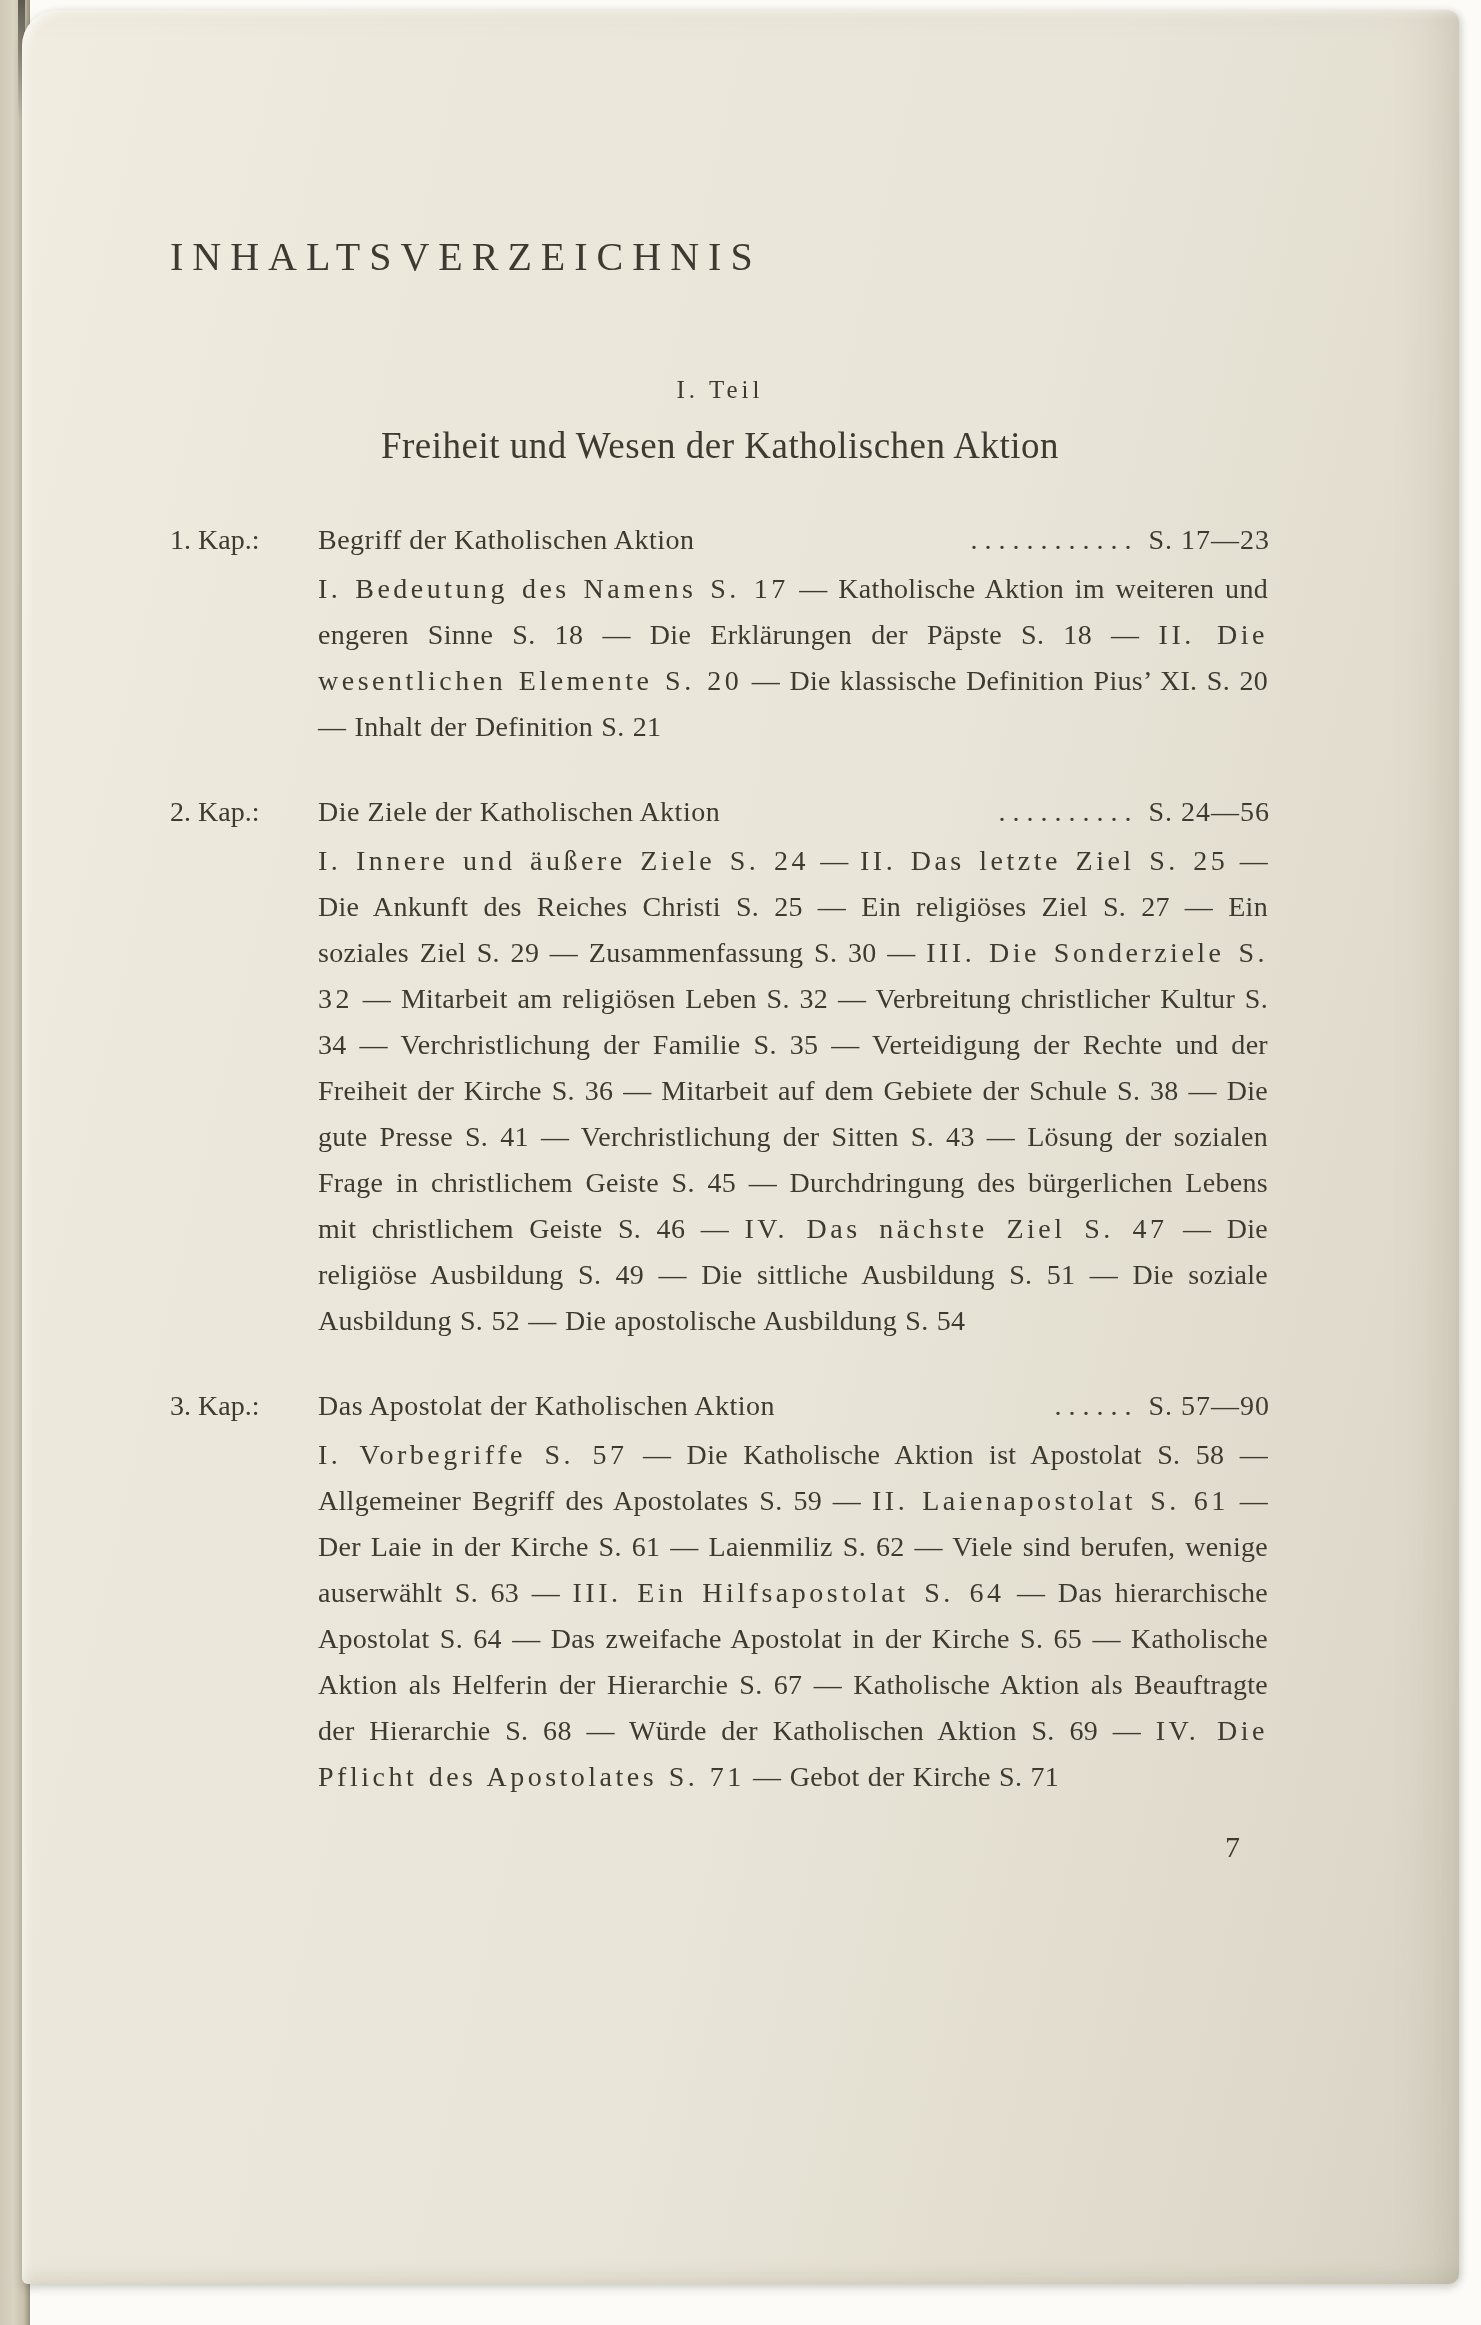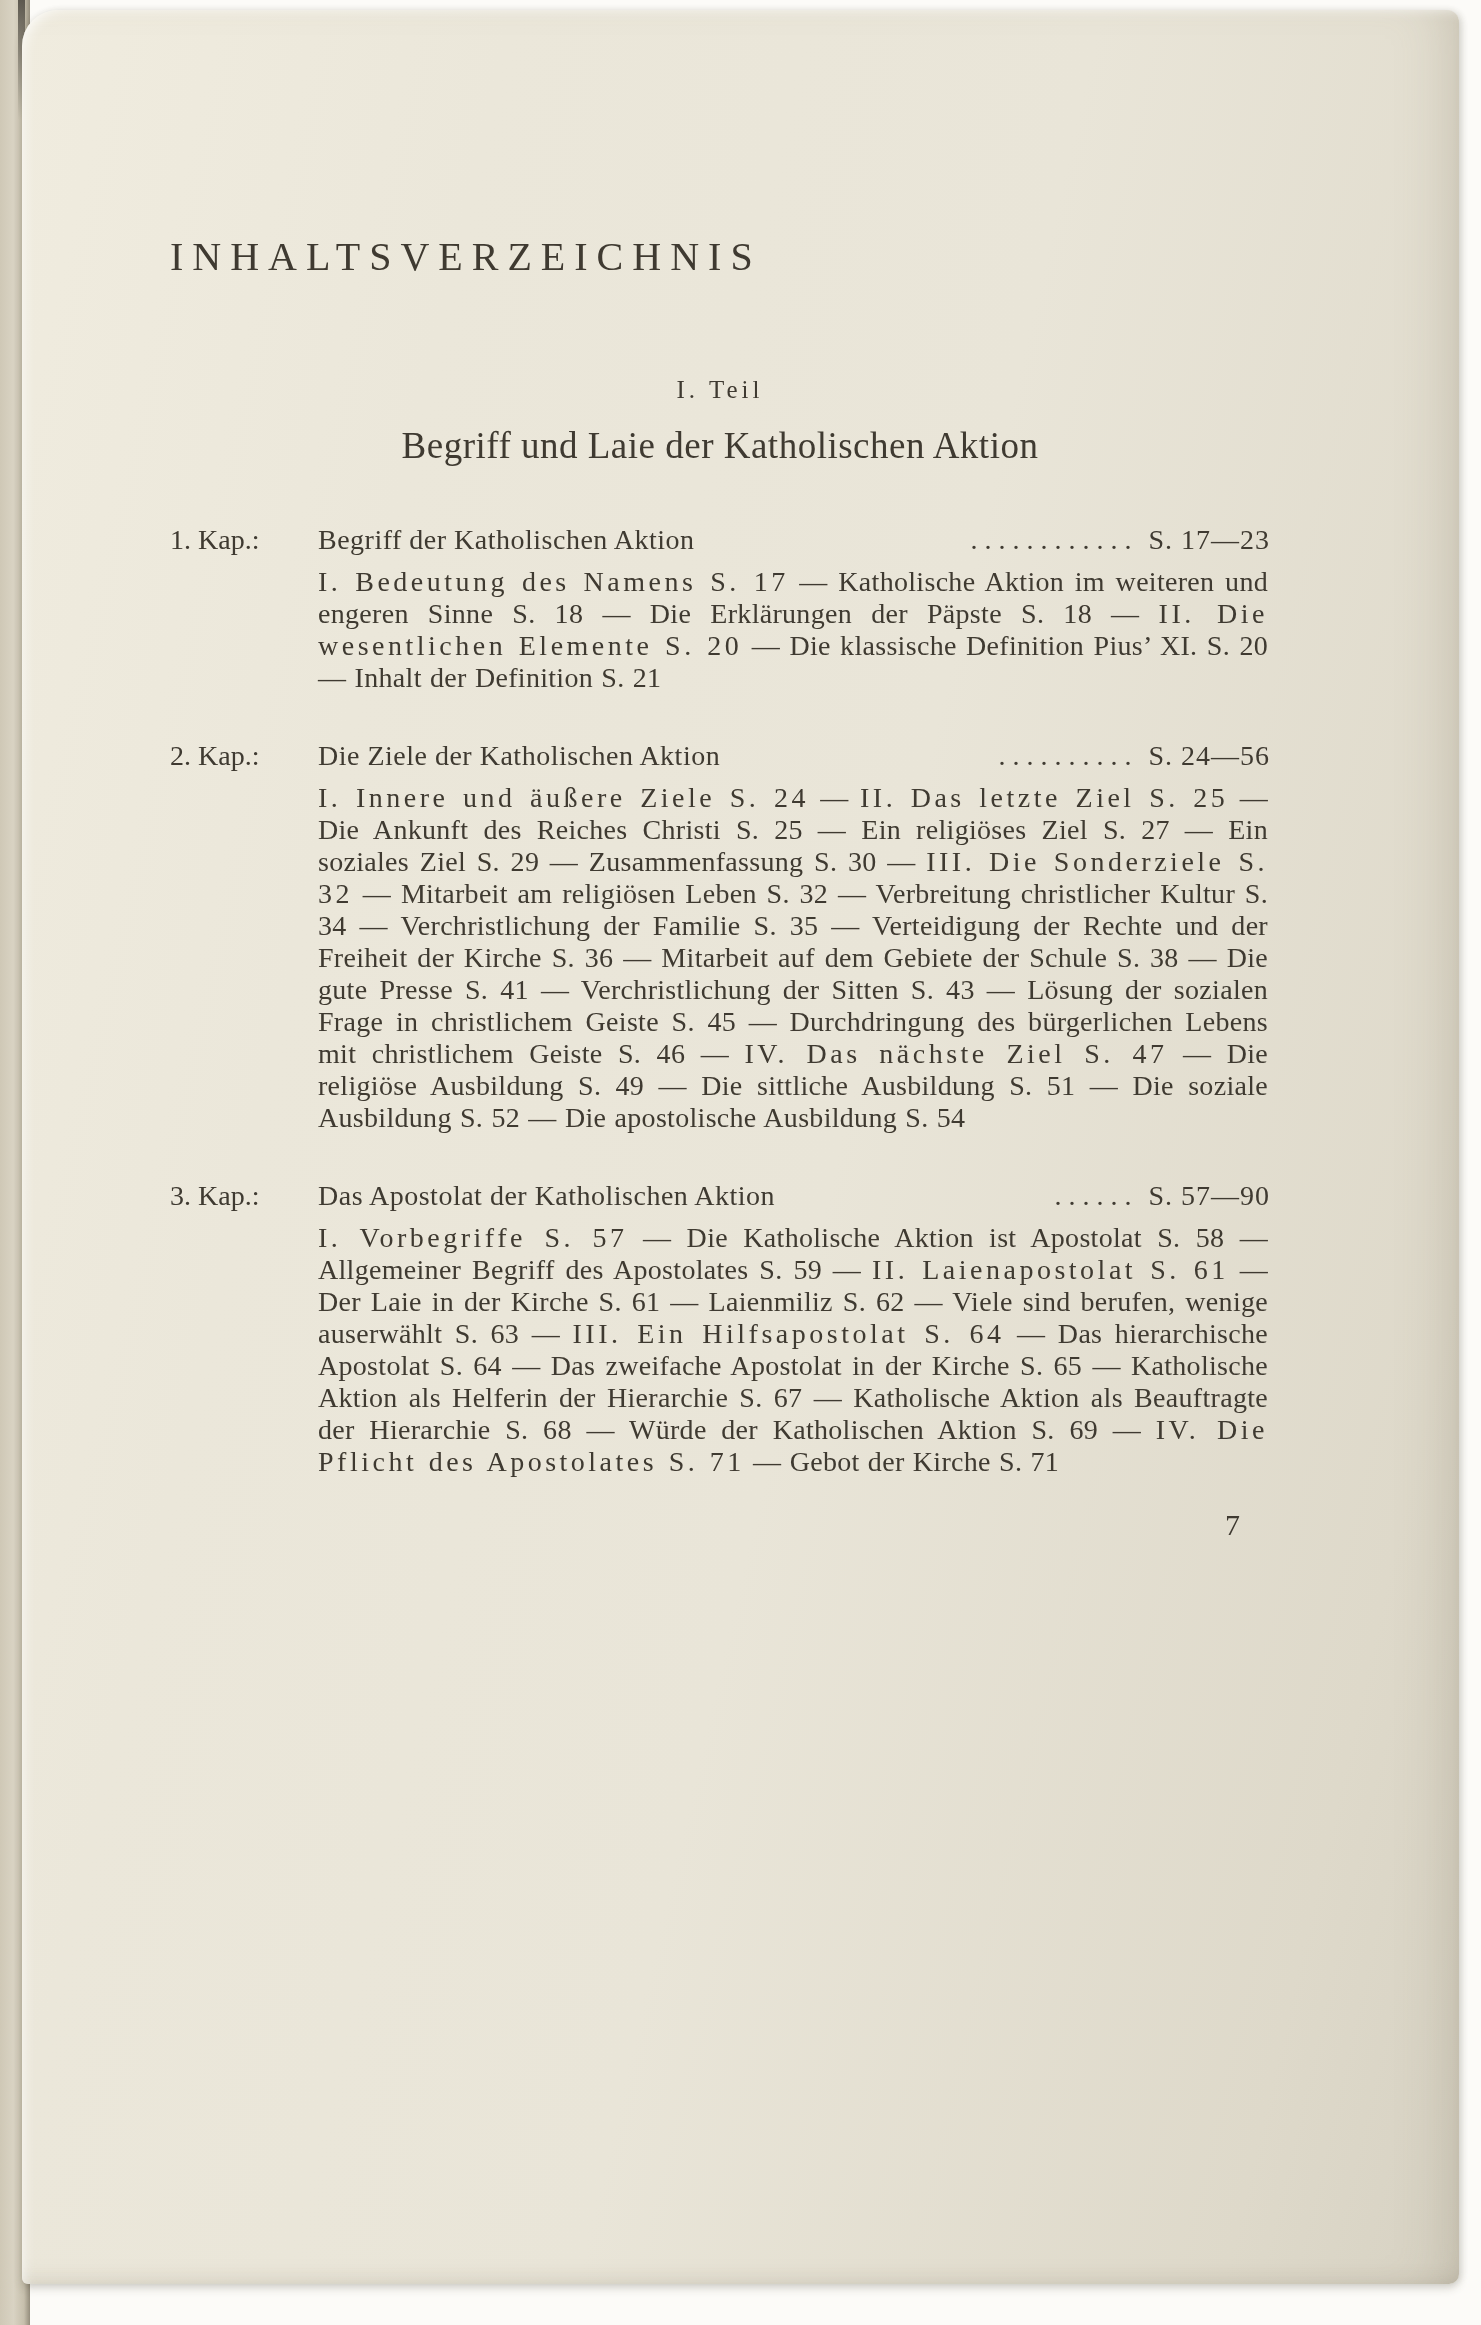--- a/index.html
+++ b/index.html
@@ -68,21 +68,21 @@
   .chap-dots{
     flex:1;overflow:hidden;white-space:nowrap;
     text-align:right;letter-spacing:7px;
     padding:0 10px 0 14px;
   }
   .chap-pages{flex:none;letter-spacing:1px;}
 
   .chap-summary{
     margin:10px 0 0 148px;width:950px;
     text-align:justify;
-    font-size:28px;line-height:32px;
+    font-size:28px;line-height:46px;
     word-spacing:1px;
   }
   .chap-summary .sp{letter-spacing:3.5px;}
   .chap-summary .plain{letter-spacing:.3px;}
 
   .page-number{
     margin-top:30px;
     text-align:right;padding-right:30px;
     font-size:30px;
   }
@@ -94,21 +94,21 @@
   <div class="under-page"></div>
   <div class="binding-seam"></div>
 
   <div class="page">
     <div class="content">
 
       <h1 class="toc-title">INHALTSVERZEICHNIS</h1>
 
       <div class="part-label">I. Teil</div>
 
-      <div class="part-title">Begriff und Laie der Katholischen Aktion</div>
+      <div class="part-title">Freiheit und Wesen der Katholischen Aktion</div>
 
       <div class="chapters" id="chapter-list">
   <section class="chapter">
     <div class="chap-head">
       <span class="chap-label">1. Kap.:</span>
       <span class="chap-title">Begriff der Katholischen Aktion</span>
       <span class="chap-dots">............</span>
       <span class="chap-pages">S. 17—23</span>
     </div>
     <p class="chap-summary"><span class="sp">I. Bedeutung des Namens S. 17</span><span class="plain"> — Katholische Aktion im weiteren und engeren Sinne S. 18 — Die Erklärungen der Päpste S. 18 — </span><span class="sp">II. Die wesentlichen Elemente S. 20</span><span class="plain"> — Die klassische Definition Pius’ XI. S. 20 — Inhalt der Definition S. 21</span></p>

